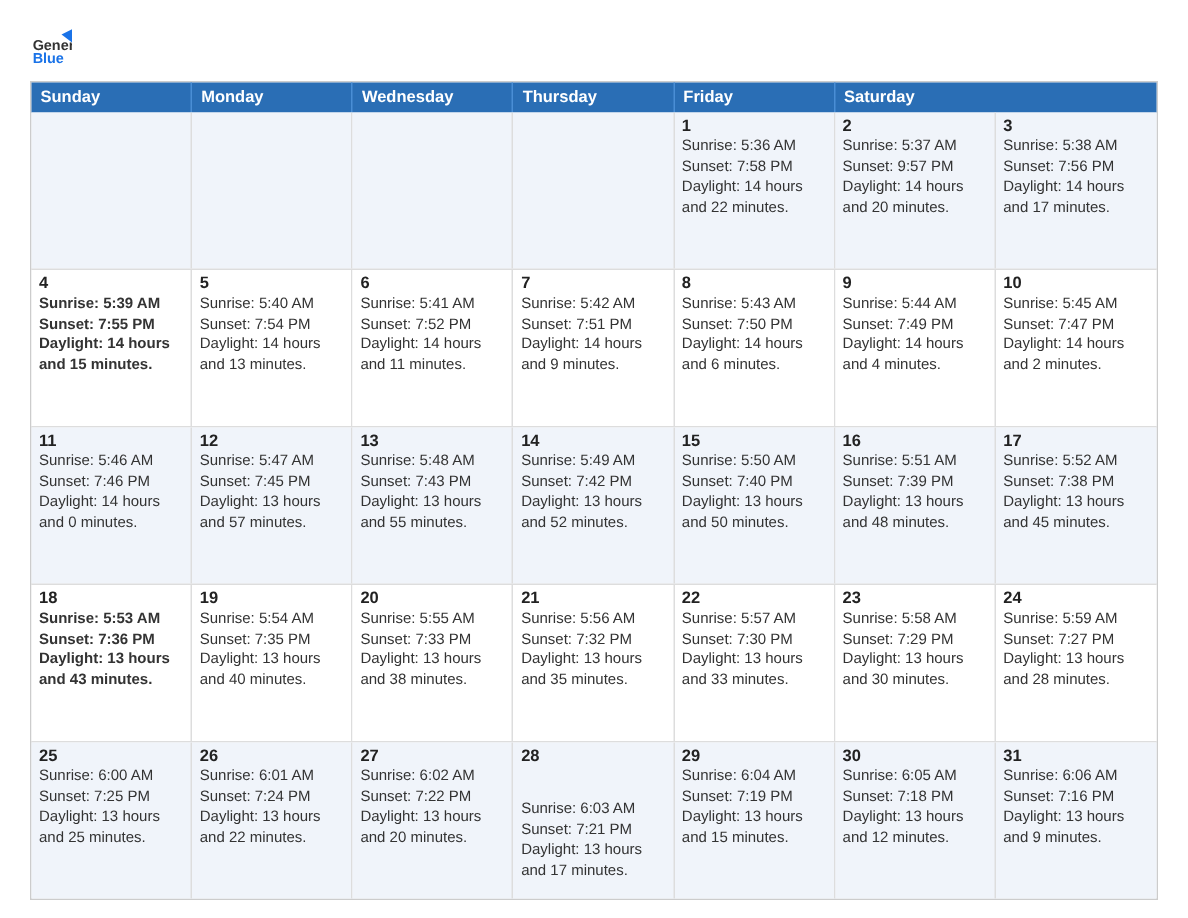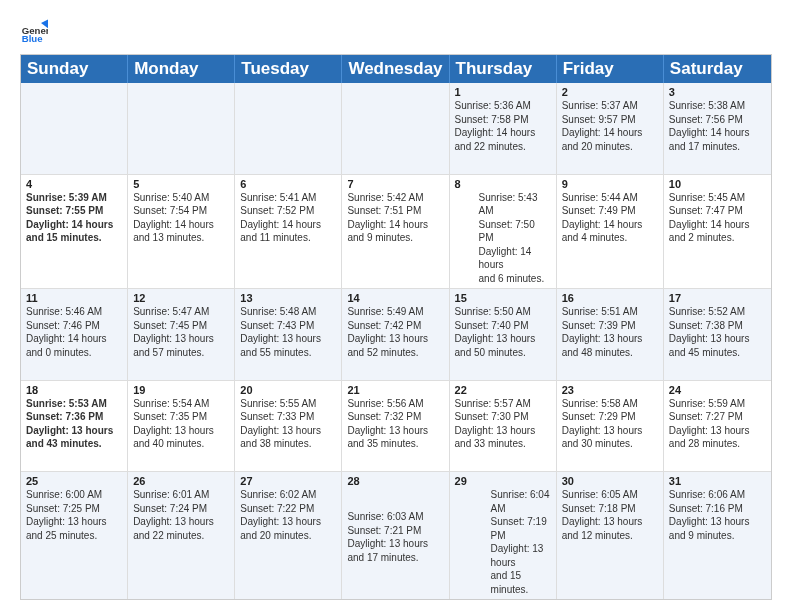--- a/index.html
+++ b/index.html
@@ -51,21 +51,21 @@
       flex-direction: column;
       border: 1px solid #ccc;
     }
     .cal-header {
       display: grid;
       grid-template-columns: repeat(7, 1fr);
       background: #2a6eb5;
     }
     .cal-header-cell {
       color: #fff;
-      font-size: 17px;
+      font-size: 11px;
       font-weight: bold;
       padding: 4px 6px;
       border-right: 1px solid #4a8ed5;
       text-align: left;
     }
     .cal-header-cell:last-child { border-right: none; }
     .cal-body {
       flex: 1;
       display: flex;
       flex-direction: column;
@@ -116,21 +116,20 @@
     <div class="title-block">
       <div class="month-year"></div>
       <div class="location"></div>
     </div>
   </div>
 
   <div class="calendar">
     <div class="cal-header">
     <div class="cal-header-cell">Sunday</div>
         <div class="cal-header-cell">Monday</div>
-        <div class="cal-header-cell">Tuesday</div>
         <div class="cal-header-cell">Wednesday</div>
         <div class="cal-header-cell">Thursday</div>
         <div class="cal-header-cell">Friday</div>
         <div class="cal-header-cell">Saturday</div>
       </div>
     <div class="cal-body">
     <div class="cal-row">
           <div class="cal-cell empty alt-row"></div>
           <div class="cal-cell empty alt-row"></div>
           <div class="cal-cell empty alt-row"></div>
@@ -181,21 +180,21 @@
           </div>
           <div class="cal-cell">
             <div class="day-num">7</div>
             <div class="cell-text" style="white-space: pre-line;">Sunrise: 5:42 AM
 Sunset: 7:51 PM
 Daylight: 14 hours
 and 9 minutes.</div>
           </div>
           <div class="cal-cell">
             <div class="day-num">8</div>
-            <div class="cell-text" style="white-space: pre-line; margin-left: 24px;">Sunrise: 5:43 AM
+            <div class="cell-text" style="white-space: pre-line;">Sunrise: 5:43 AM
 Sunset: 7:50 PM
 Daylight: 14 hours
 and 6 minutes.</div>
           </div>
           <div class="cal-cell">
             <div class="day-num">9</div>
             <div class="cell-text" style="white-space: pre-line;">Sunrise: 5:44 AM
 Sunset: 7:49 PM
 Daylight: 14 hours
 and 4 minutes.</div>
@@ -334,21 +333,21 @@
           </div>
           <div class="cal-cell alt-row">
             <div class="day-num">28</div>
             <div class="cell-text" style="white-space: pre-line; margin-top: 22px;">Sunrise: 6:03 AM
 Sunset: 7:21 PM
 Daylight: 13 hours
 and 17 minutes.</div>
           </div>
           <div class="cal-cell alt-row">
             <div class="day-num">29</div>
-            <div class="cell-text" style="white-space: pre-line; margin-left: 36px;">Sunrise: 6:04 AM
+            <div class="cell-text" style="white-space: pre-line;">Sunrise: 6:04 AM
 Sunset: 7:19 PM
 Daylight: 13 hours
 and 15 minutes.</div>
           </div>
           <div class="cal-cell alt-row">
             <div class="day-num">30</div>
             <div class="cell-text" style="white-space: pre-line;">Sunrise: 6:05 AM
 Sunset: 7:18 PM
 Daylight: 13 hours
 and 12 minutes.</div>

